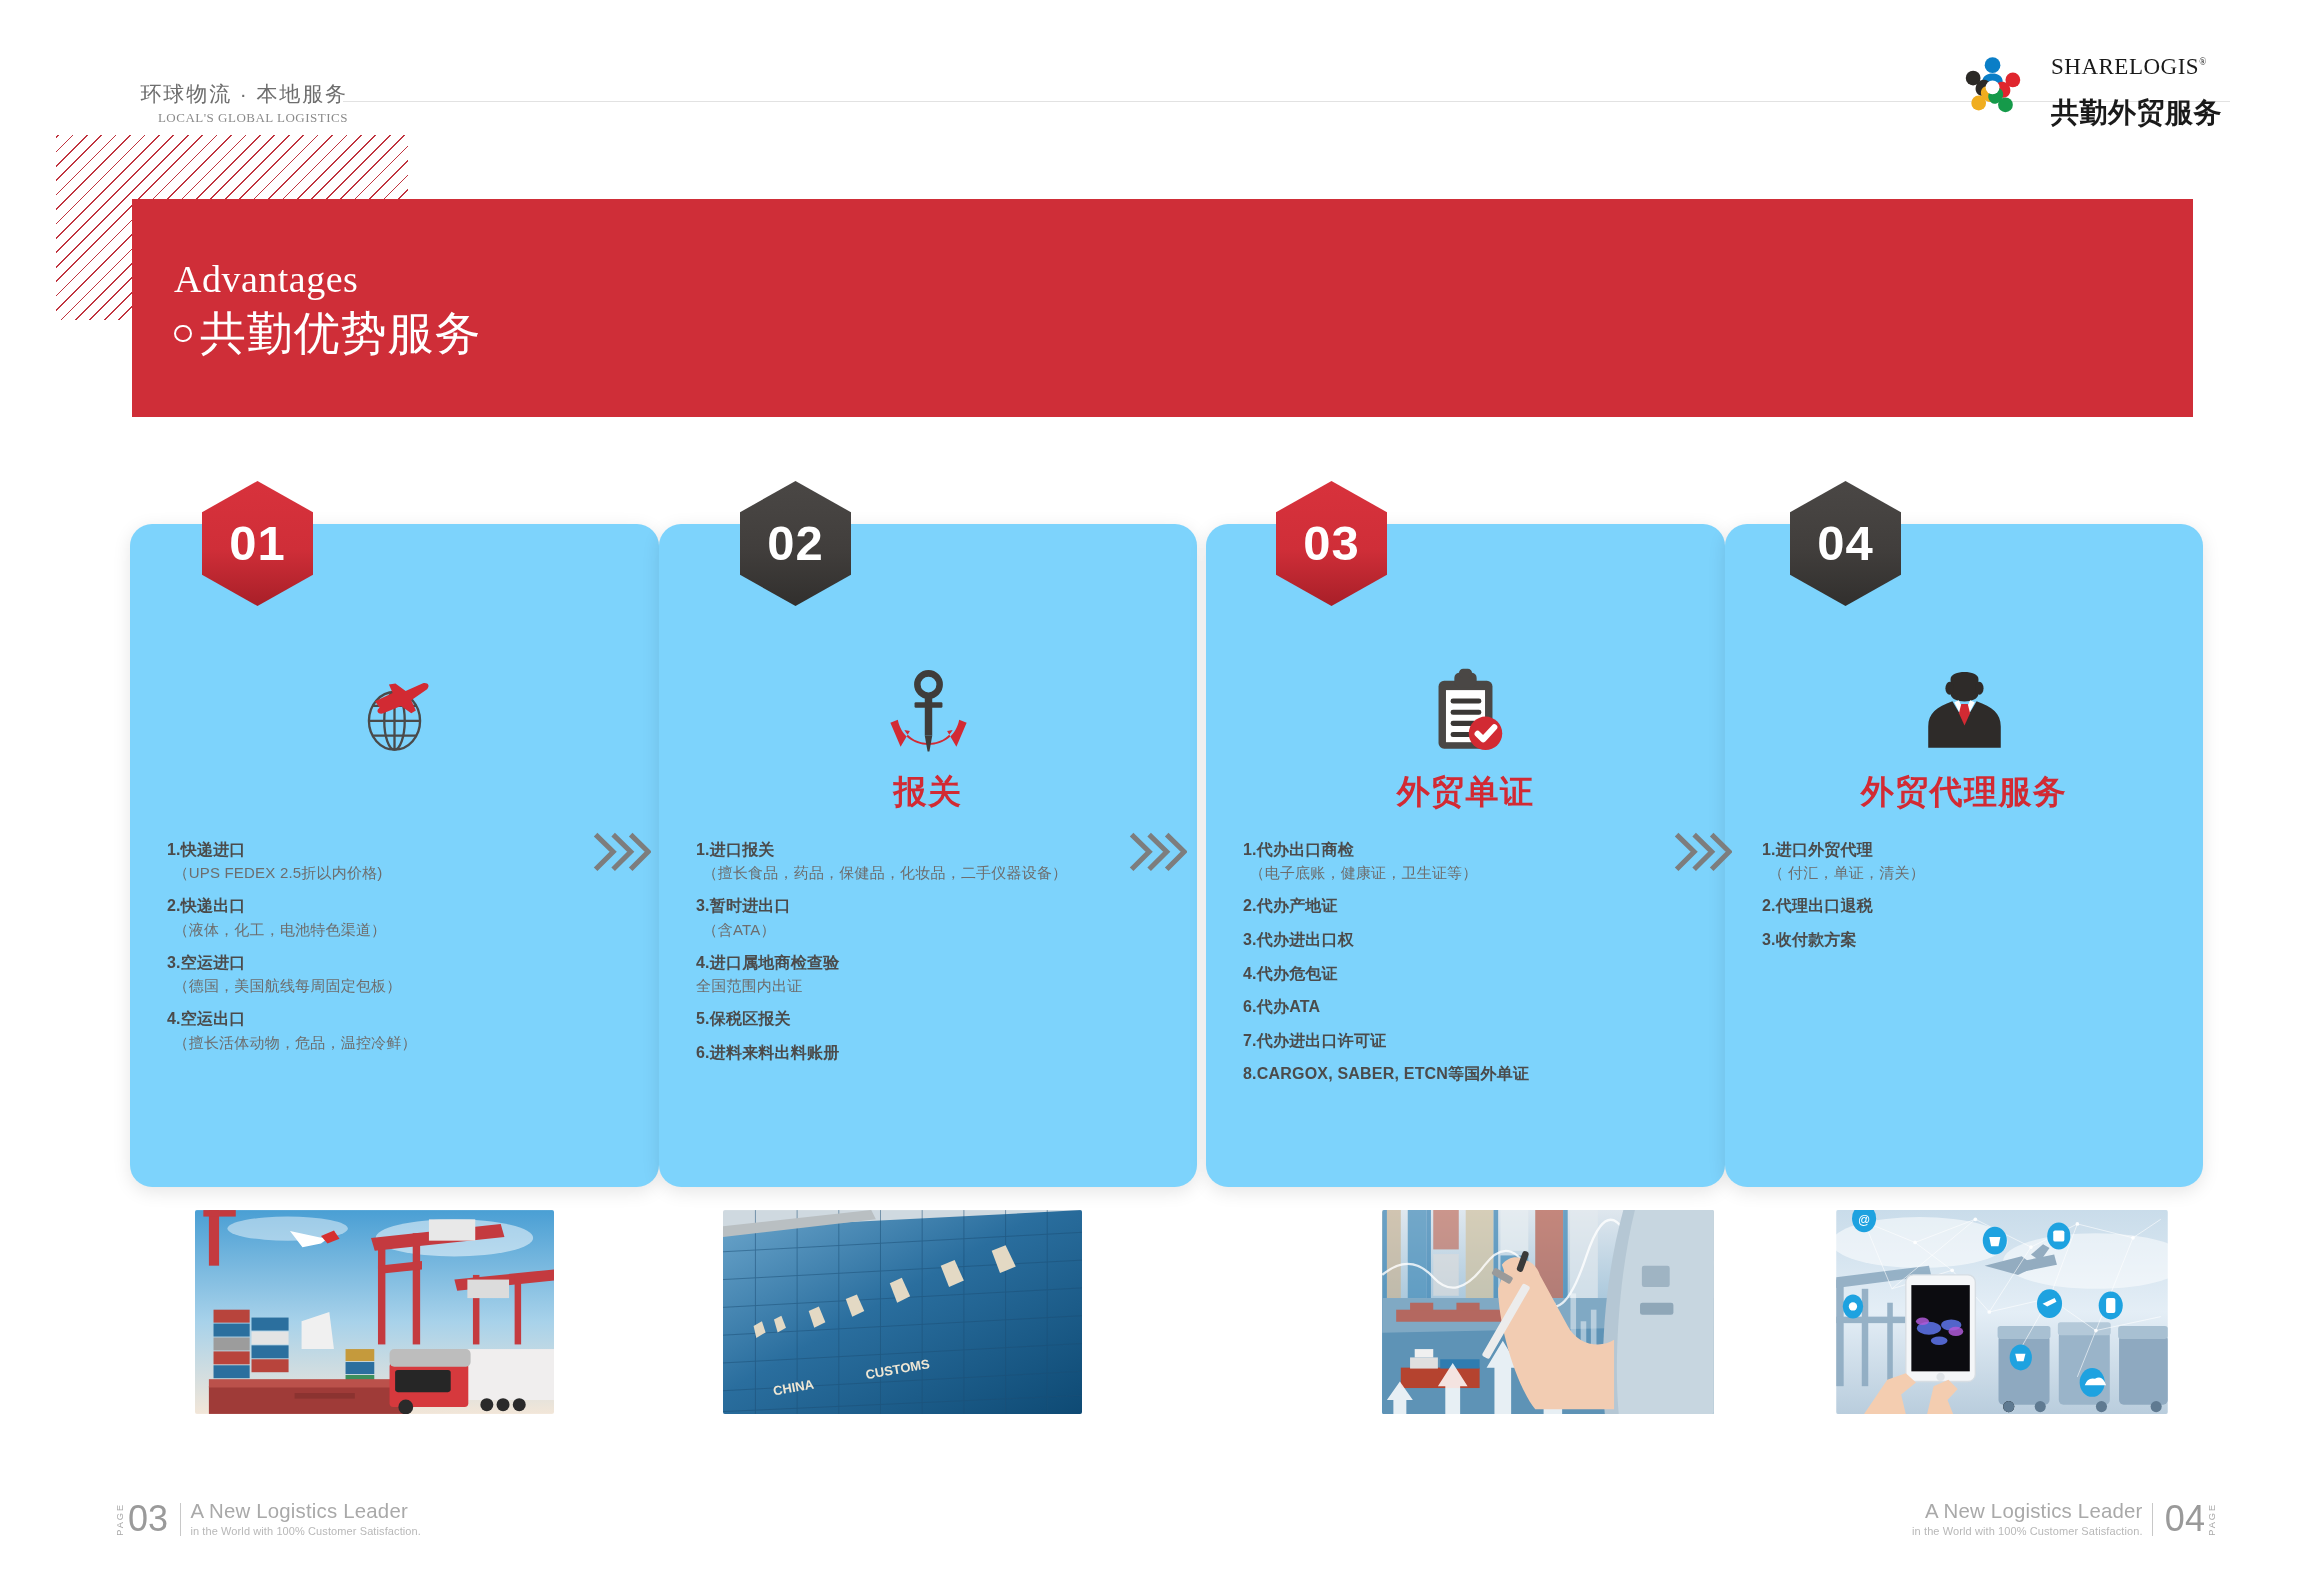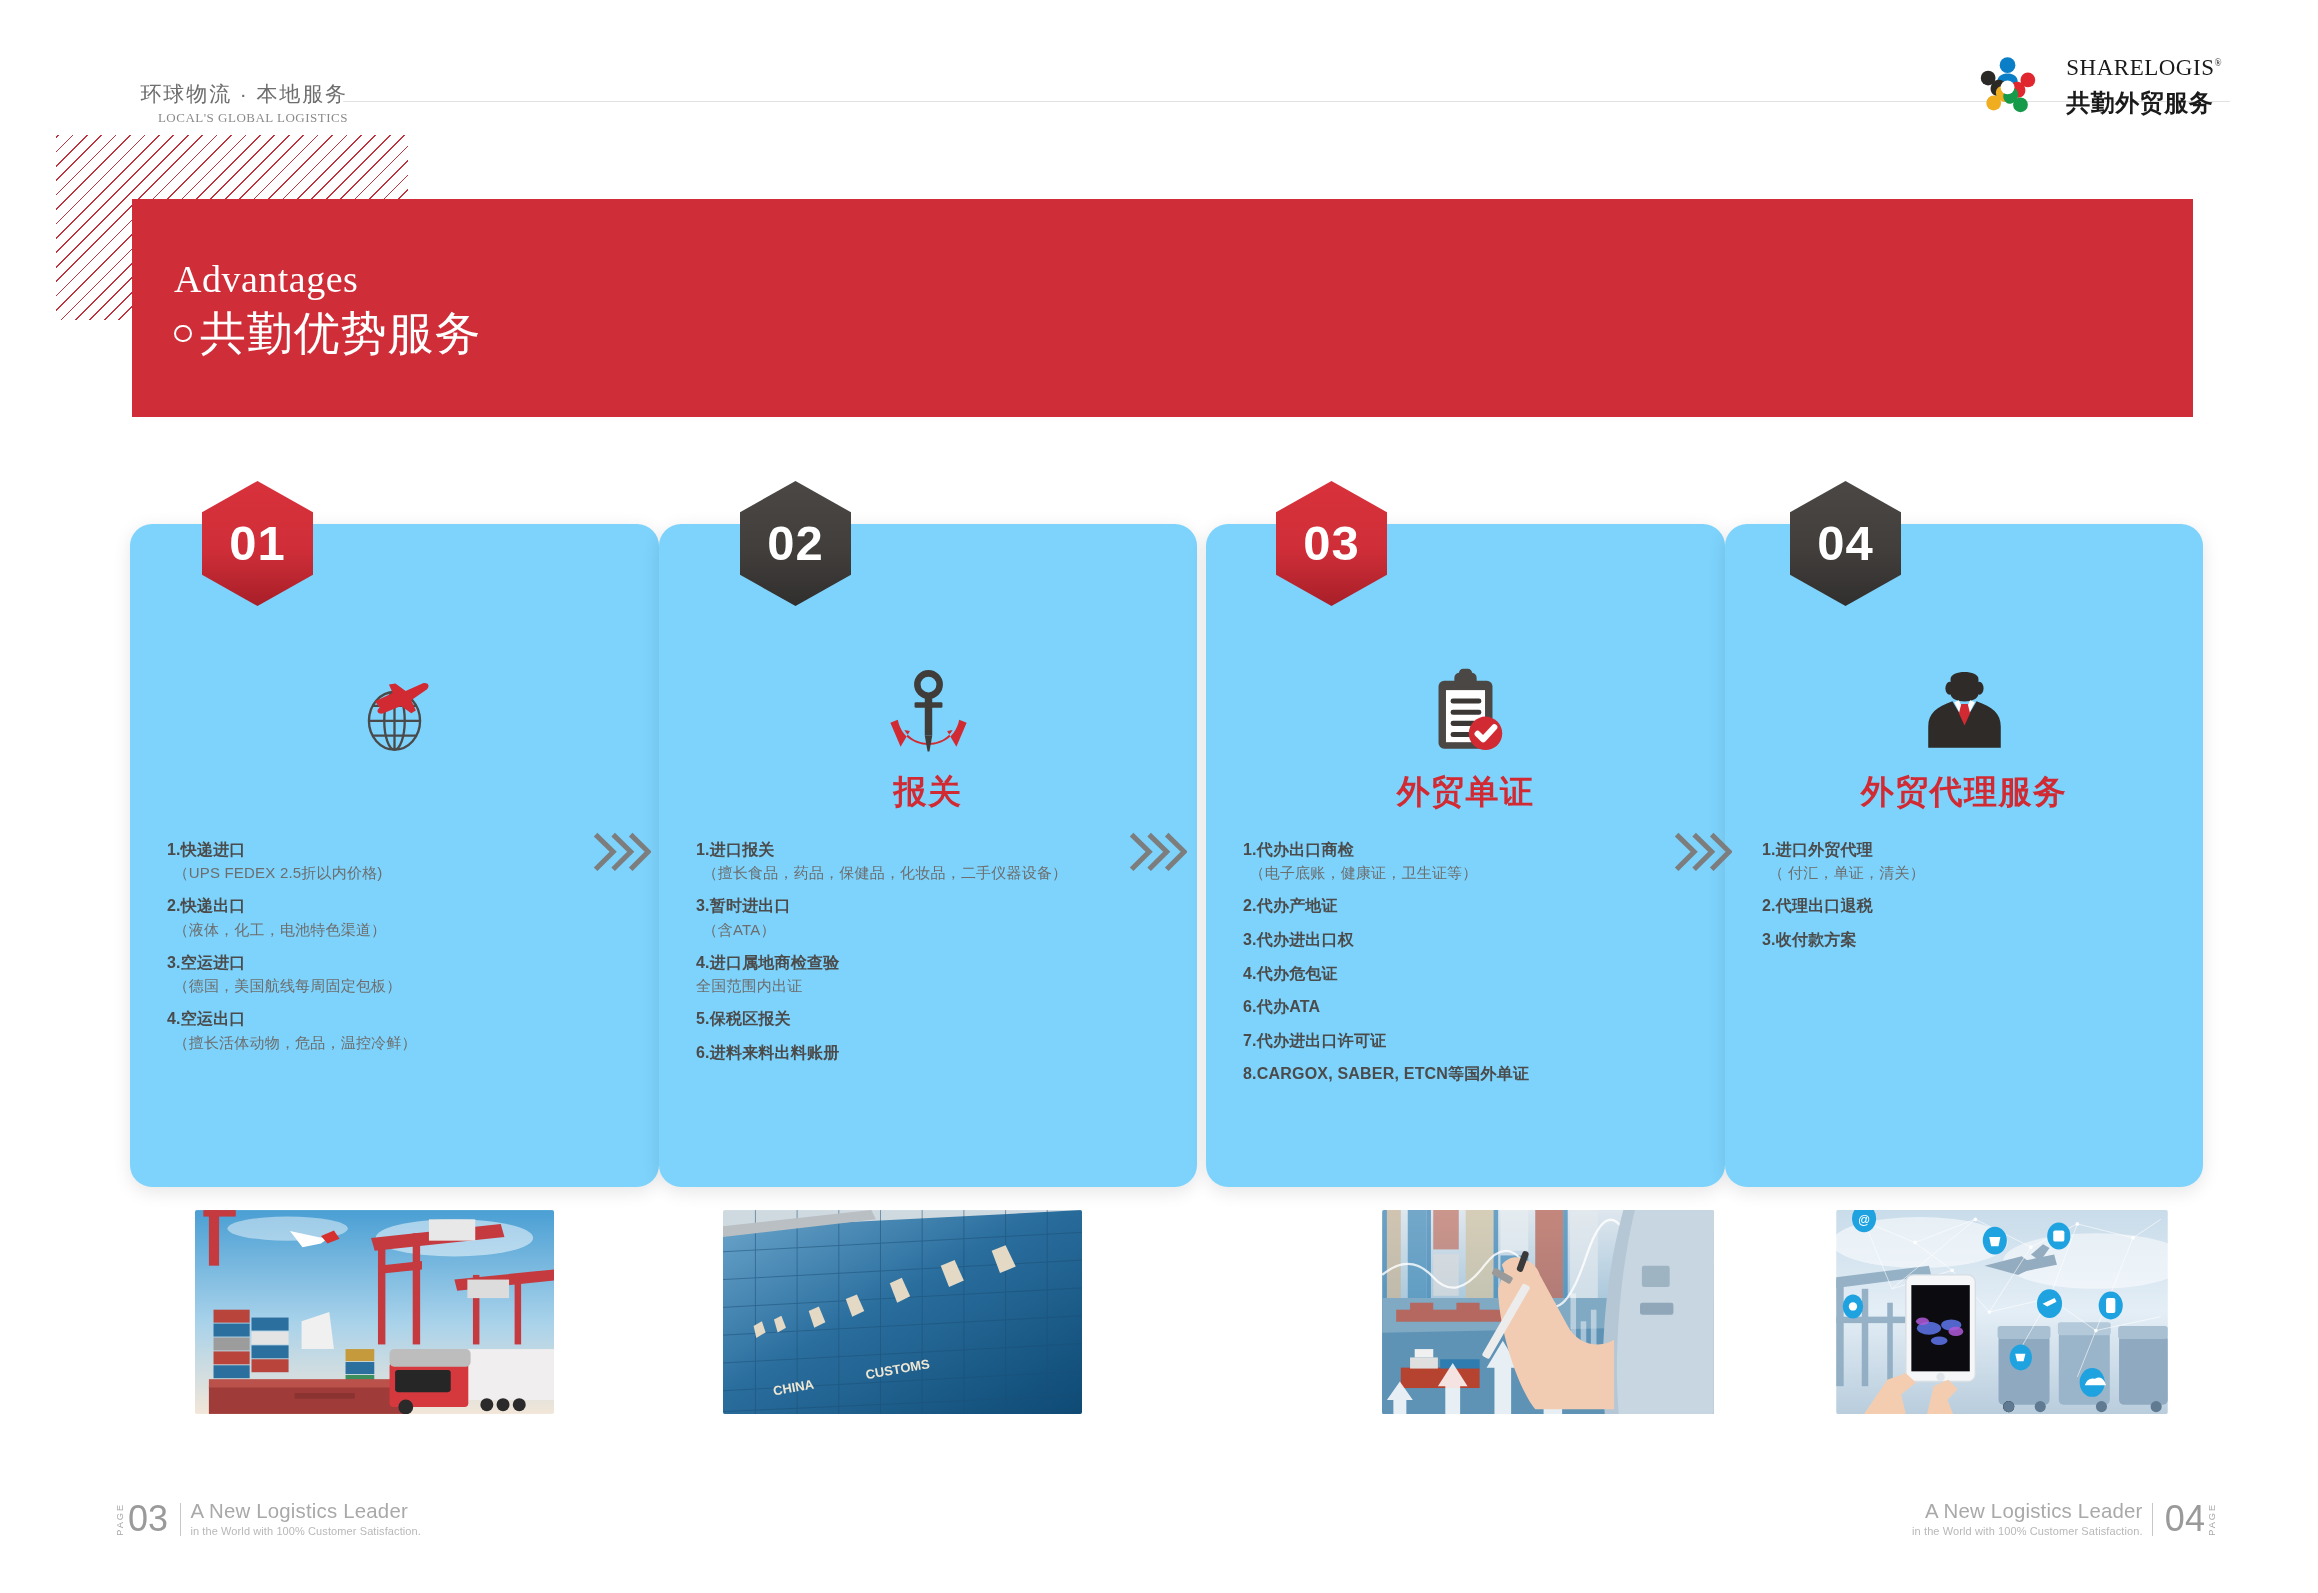--- a/index.html
+++ b/index.html
@@ -13,27 +13,27 @@
 
   
   .hdr-left{position:absolute;left:116px;top:81px;width:232px;text-align:right;}
   .hdr-cn{font-size:21px;color:#6e6e6e;letter-spacing:1.9px;line-height:1.25;white-space:nowrap;}
   .hdr-en{font-family:"Liberation Serif","DejaVu Serif",serif;font-size:13px;color:#8a8a8a;
           letter-spacing:0.5px;white-space:nowrap;margin-top:2.8px;}
 
   .hdr-rule{position:absolute;left:343px;top:101px;width:1887px;height:0.9px;background:#e2e2e2;}
 
   
-  .logo{position:absolute;right:111px;top:55px;display:flex;align-items:center;gap:28px;}
+  .logo{position:absolute;right:111px;top:55px;display:flex;gap:28px;}
   .logo-mark{width:60px;height:60px;position:relative;flex:none;}
   .logo-text{display:flex;flex-direction:column;line-height:1;}
   .logo-en{font-family:"Liberation Serif","DejaVu Serif",serif;font-size:23px;color:#1a1a1a;
            letter-spacing:0.5px;position:relative;white-space:nowrap;}
   .logo-en sup{font-size:9.3px;vertical-align:super;}
-  .logo-cn{font-size:24px;color:#1a1a1a;letter-spacing:0.5px;margin-top:12px;white-space:nowrap;font-weight:600;}
+  .logo-cn{font-size:28px;color:#1a1a1a;letter-spacing:0.5px;margin-top:21px;white-space:nowrap;font-weight:600;}
 
   
   .hatch{position:absolute;left:56px;top:135px;width:352px;height:185px;
     background-image:repeating-linear-gradient(-45deg,
        #c0343f 0px,#c0343f 1.2px,transparent 1.2px,transparent 10.2px);}
 
   
   .band{position:absolute;left:132px;top:199px;width:2061px;height:218px;background:#cf2e38;}
   .band-inner{position:absolute;left:162px;top:260px;margin-left:12px;}
   .band-en{font-family:"Liberation Serif","DejaVu Serif",serif;font-size:38px;color:#ffffff;

